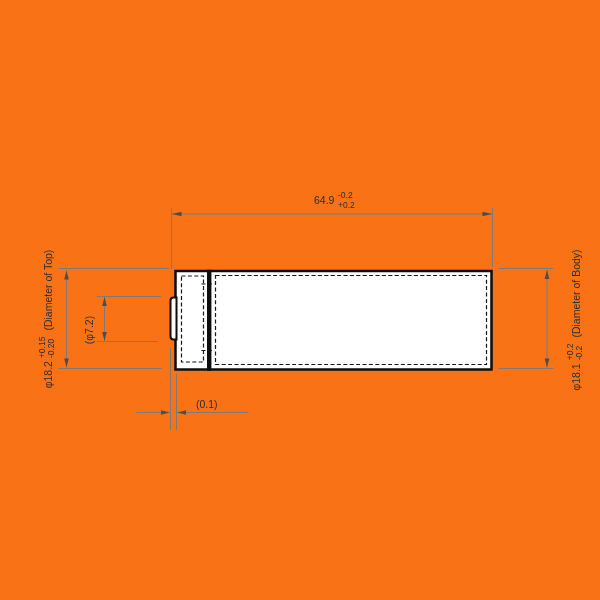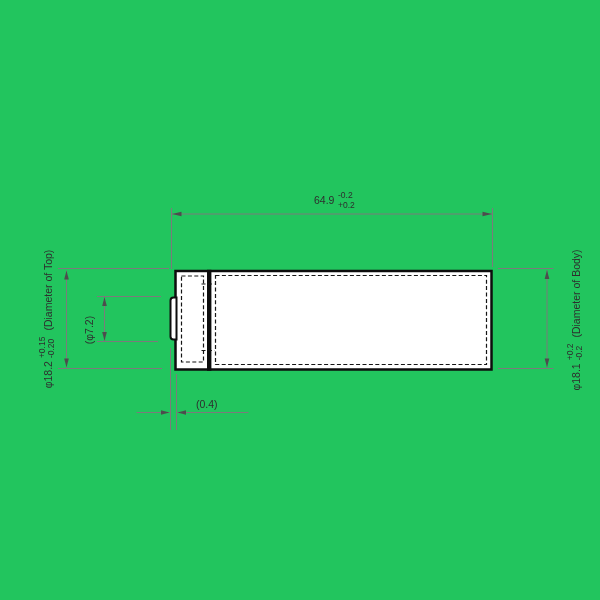--- a/index.html
+++ b/index.html
@@ -1,17 +1,17 @@
 <!DOCTYPE html>
 <html><head>
 <meta charset="utf-8">
 <style>
   html,body{margin:0;padding:0;background:#fff;}
   .canvas{
-    position:relative;width:600px;height:600px;background:#22c55e;overflow:hidden;
+    position:relative;width:600px;height:600px;background:#f97316;overflow:hidden;
     font-family:"Liberation Sans",sans-serif;color:#2e2e2e;
   }
   .canvas svg{position:absolute;left:0;top:0;}
   .txt{position:absolute;font-size:10.5px;line-height:12px;white-space:nowrap;color:#2e2e2e;}
   .tolstack{
     position:absolute;display:flex;flex-direction:column;
     font-size:8.5px;line-height:10px;white-space:nowrap;
   }
   .rotlabel{
     position:absolute;display:flex;align-items:center;justify-content:center;
@@ -107,15 +107,15 @@
 
   <div class="rotlabel" style="left:504px;top:309px;width:144px;height:22px;">
     <span>φ18.1</span>
     <span class="stack">
       <span>+0.2</span>
       <span>-0.2</span>
     </span>
     <span class="desc">(Diameter of Body)</span>
   </div>
 
-  <div class="txt" style="left:196px;top:398px;">(0.4)</div>
+  <div class="txt" style="left:196px;top:398px;">(0.1)</div>
 
 </div>
 
 </body></html>

